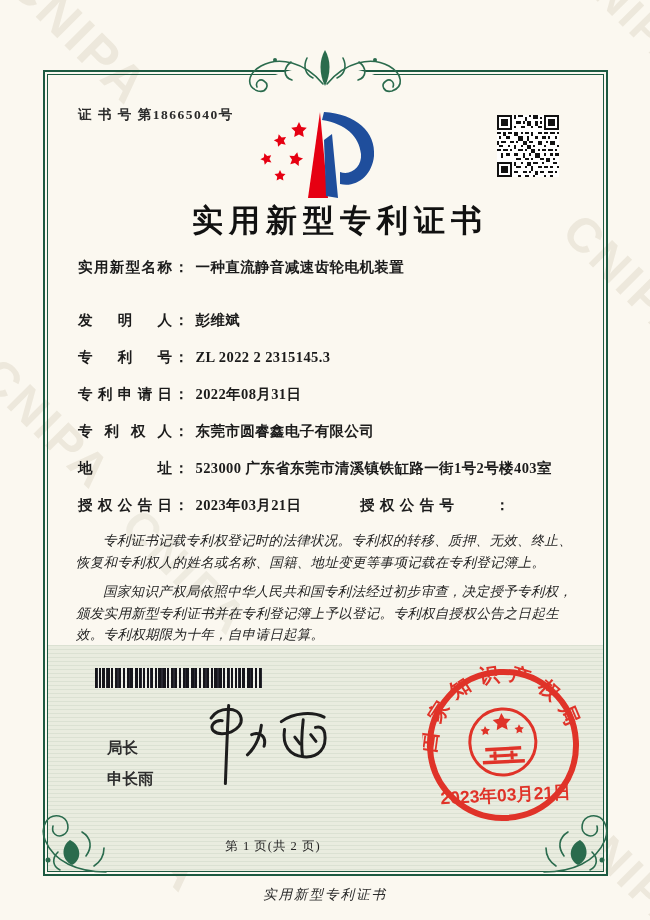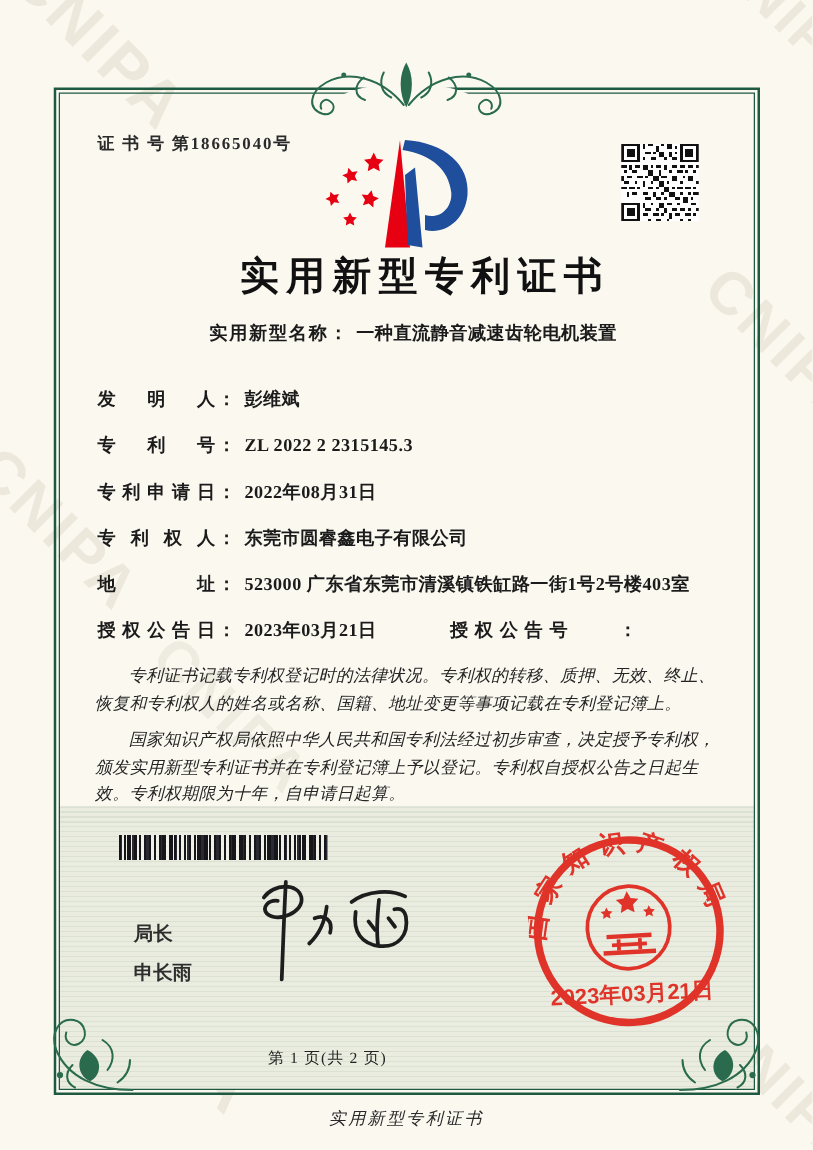--- a/index.html
+++ b/index.html
@@ -33,21 +33,21 @@
   .logo{left:252px;top:108px;width:146px;height:94px;}
   .title{left:0;top:200px;width:650px;text-align:center;font-size:31px;font-weight:700;
          letter-spacing:6px;color:#111;margin-left:15px;}
 
   
   .fields{position:absolute;left:78px;top:256px;width:505px;font-size:14.5px;font-weight:600;color:#1b1b1b;}
   .row{position:relative;display:flex;line-height:22px;margin-bottom:15px;white-space:nowrap;}
   .row .lbl{display:inline-block;width:94px;flex:none;text-align:justify;text-align-last:justify;}
   .row .colon{flex:none;padding:0 7px 0 2px;}
   .row .val{letter-spacing:0.4px;}
-  .row.gap-after{margin-bottom:31px;justify-content:center;}
+  .row.gap-after{margin-bottom:31px;}
   .pair2{position:absolute;left:282px;top:0;display:flex;gap:39px;}
   .pair2 .lbl{width:94px;}
 
   
   .paras{position:absolute;left:76px;top:530px;width:500px;font-size:13.5px;font-style:italic;
          line-height:21.5px;letter-spacing:0.3px;color:#242424;font-weight:500;}
   .paras p{margin:0 0 8px;text-indent:2em;}
 
   
   .barcode{left:95px;top:668px;width:167px;height:20px;
@@ -57,21 +57,21 @@
              repeating-linear-gradient(90deg,#15151a 0 1px,rgba(0,0,0,0) 1px 7px),
              repeating-linear-gradient(90deg,rgba(20,20,30,0.9) 0 3px,rgba(0,0,0,0) 3px 11px);}
 
   .bureau{position:absolute;left:95px;top:732px;font-family:"Liberation Sans","DejaVu Sans",sans-serif;
           font-size:15.5px;font-weight:600;color:#2e2e2e;line-height:31px;margin-left:12px;}
   .signature{left:192px;top:692px;width:156px;height:102px;transform:rotate(-2deg);}
 
   
   .seal{left:423px;top:665px;width:160px;height:160px;opacity:0.93;transform:rotate(-3deg);}
 
-  .page-num{left:5px;top:838px;width:514px;text-align:center;font-size:12.5px;color:#222;letter-spacing:1px;}
+  .page-num{left:16px;top:838px;width:514px;text-align:center;font-size:12.5px;color:#222;letter-spacing:1px;}
   .note{left:0;top:886px;width:650px;text-align:center;font-size:13.5px;font-style:italic;color:#2a2a2a;letter-spacing:2px;}
 
   .green-stroke{stroke:#2a6b4d;fill:none;stroke-width:1.6;stroke-linecap:round;}
   .green-fill{fill:#2a6b4d;}
 </style>
 </head>
 <body>
 
 <div class="page">
 

